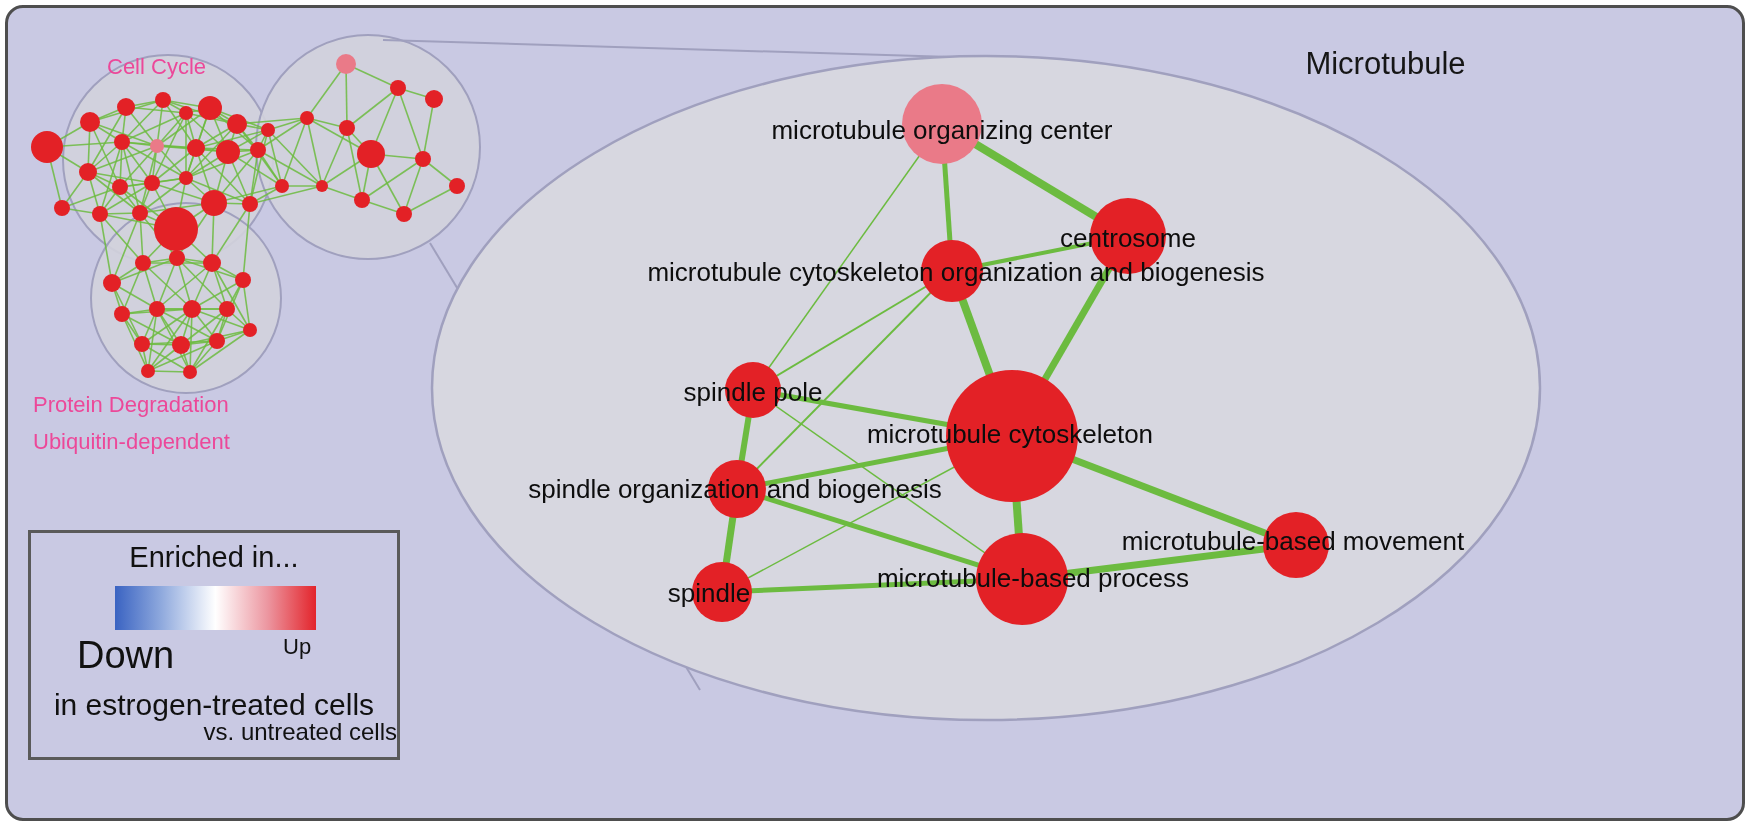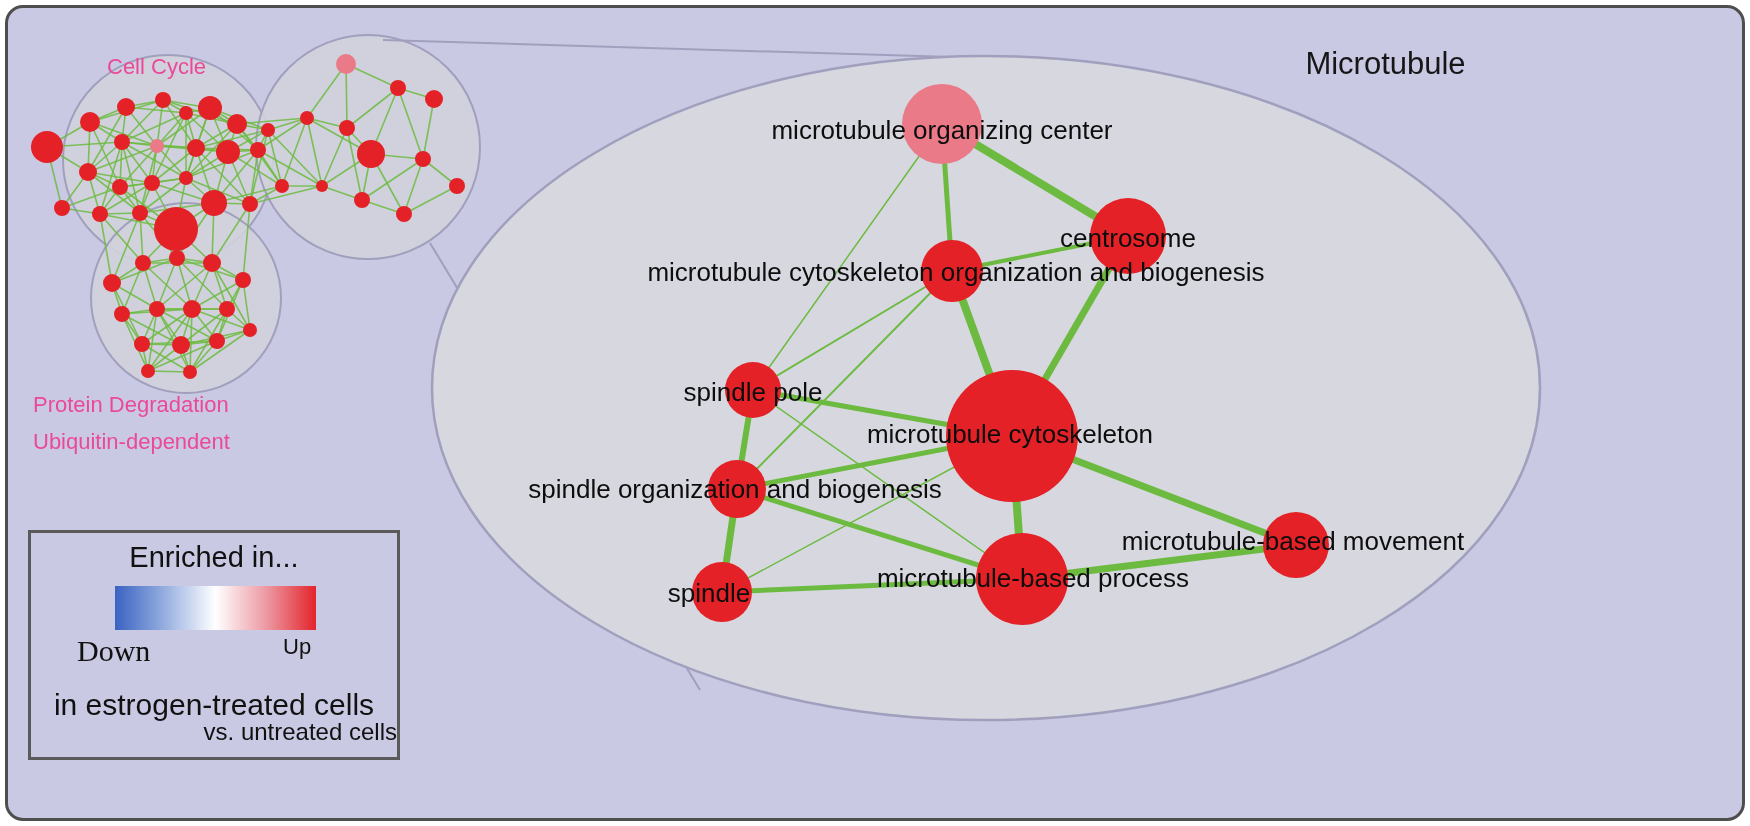--- a/index.html
+++ b/index.html
@@ -31,21 +31,21 @@
   .legend {
     position: absolute;
     left: 28px; top: 486px;
     width: 366px; height: 224px;
     border: 3px solid #5a5a5a;
     color: #111111;
     margin-top: 44px;
   }
   .legend-title { position: absolute; top: 8px; left: 0; right: 0; text-align: center; font-size: 29px; }
   .legend-gradient { position: absolute; left: 84px; top: 53px; width: 201px; height: 44px; }
-  .legend-down { position: absolute; left: 46px; top: 101px; font-size: 30px; font-family: Liberation Serif, serif; }
+  .legend-down { position: absolute; left: 46px; top: 101px; font-size: 38px; }
   .legend-up { position: absolute; left: 252px; top: 101px; font-size: 22px; }
   .legend-cap1 { position: absolute; top: 155px; left: 0; right: 0; text-align: center; font-size: 30px; }
   .legend-cap2 { position: absolute; top: 185px; left: 0; right: 0; text-align: right; font-size: 24px; }
 </style>
 </head>
 <body>
 
 <div class="stage">
   <div class="frame"></div>
 

